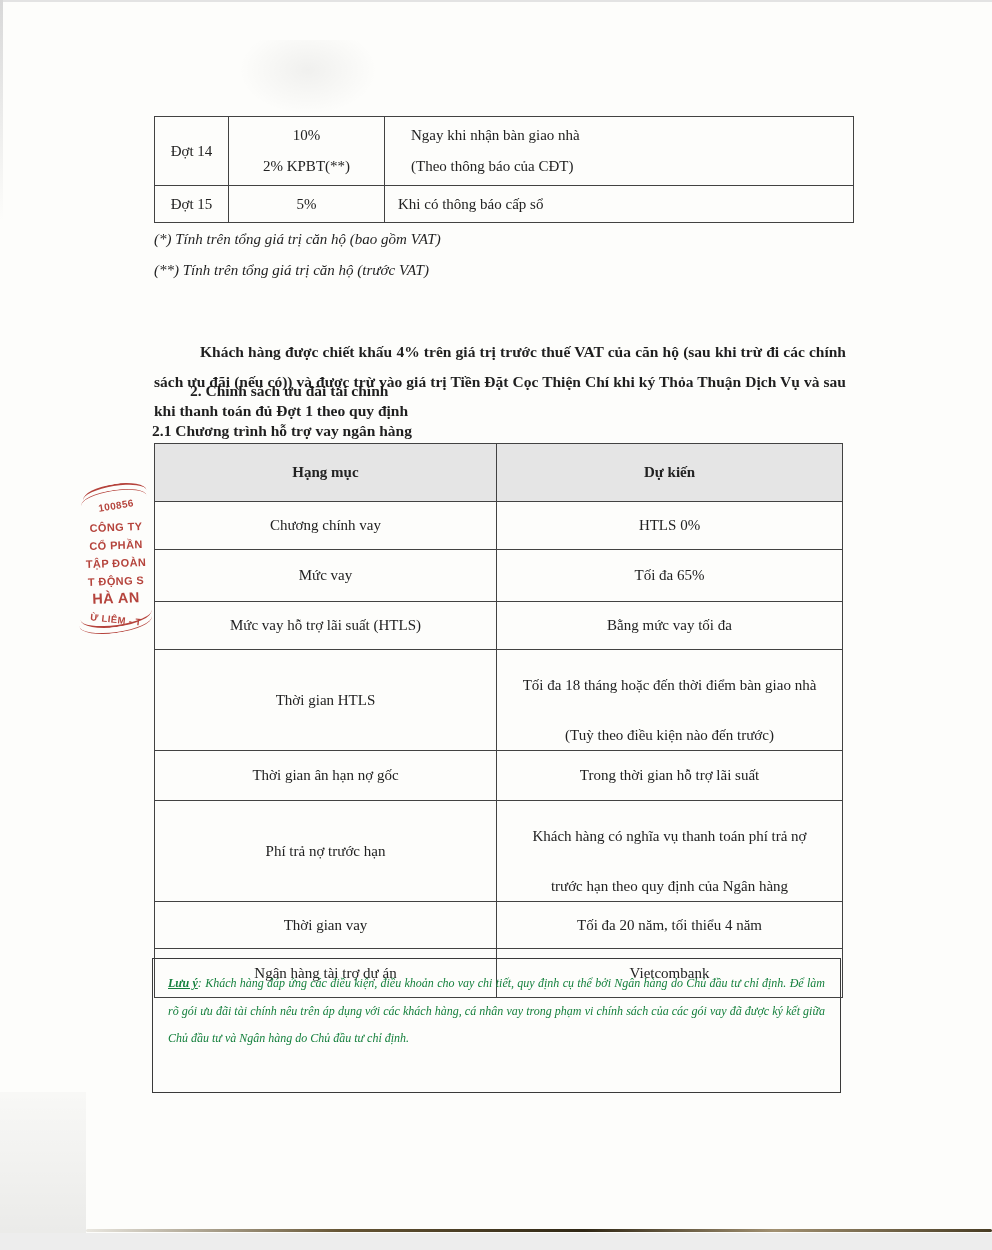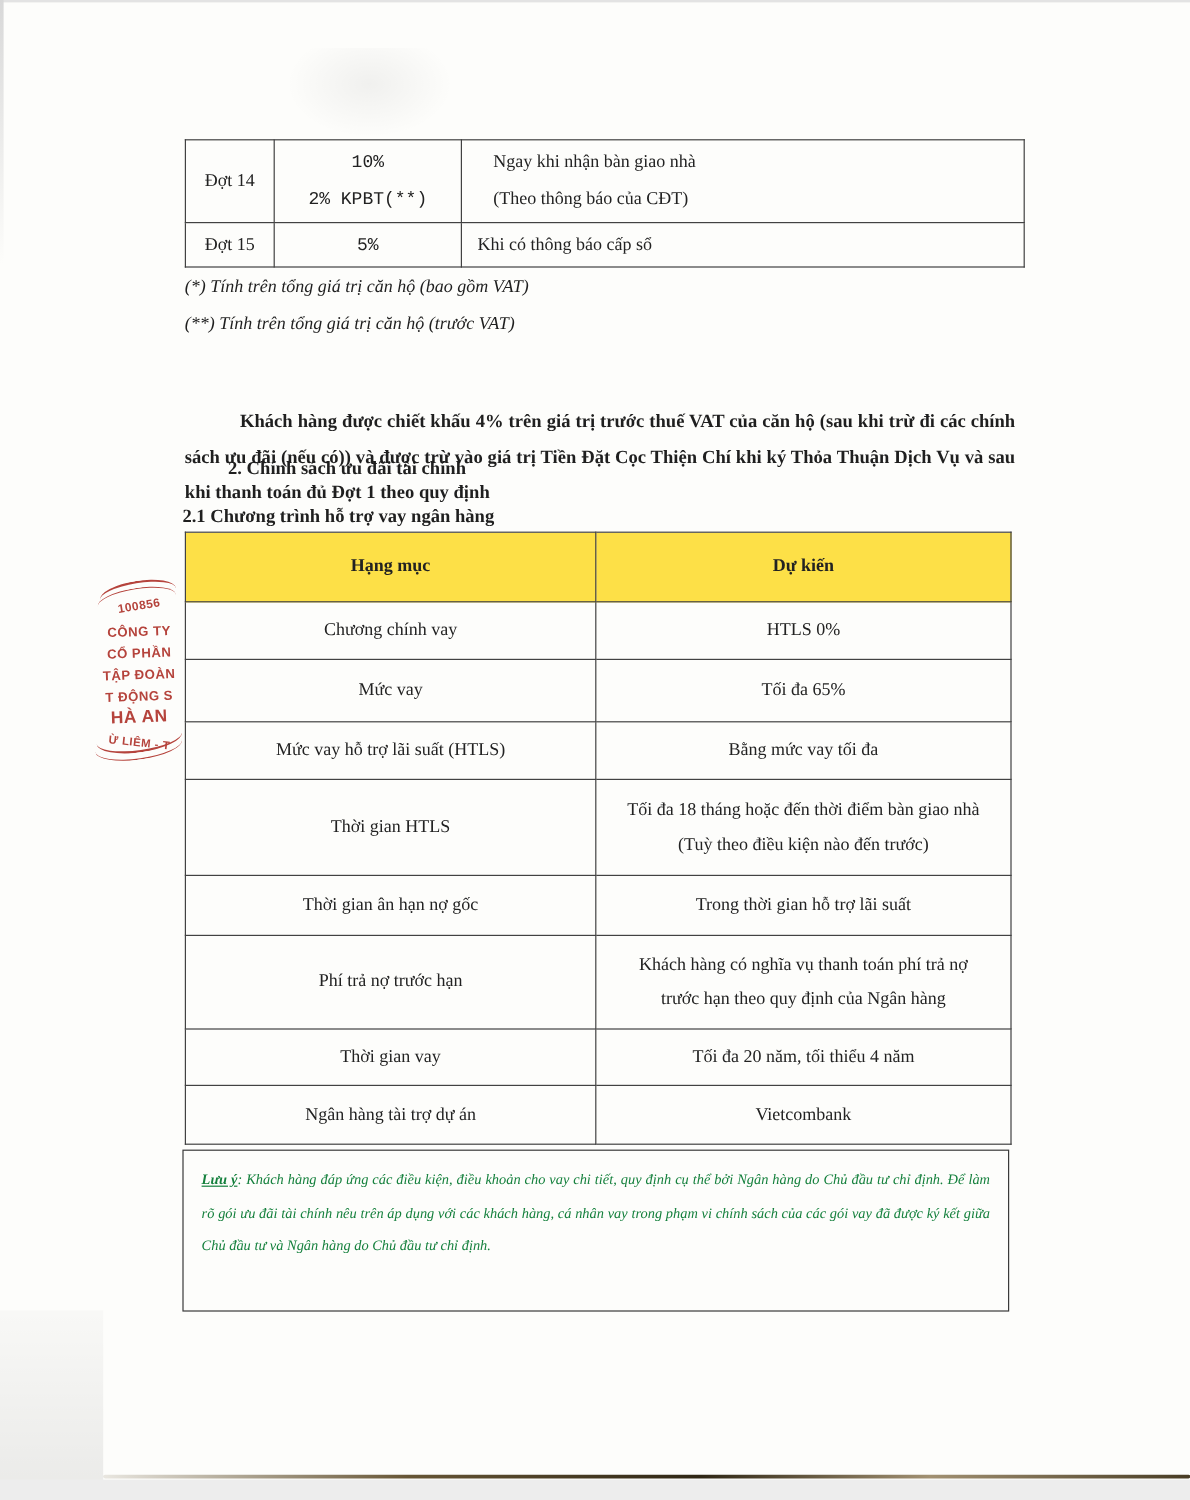--- a/index.html
+++ b/index.html
@@ -20,32 +20,32 @@
   .left-strip{left:0;top:1092px;width:86px;height:158px;
     background:linear-gradient(to bottom,rgba(0,0,0,0.02),rgba(0,0,0,0.08));}
   .page-edge-line{left:86px;top:1229px;width:906px;height:3px;border-radius:2px;
     background:linear-gradient(to right,rgba(90,70,30,0.12),rgba(76,56,18,0.85) 28%,rgba(36,27,8,0.95) 55%,rgba(112,86,40,0.65) 76%,rgba(52,39,12,0.9) 100%);}
 
   
   table{border-collapse:collapse;table-layout:fixed;font-size:15px;color:#222;}
   td,th{border:1px solid #424242;vertical-align:middle;padding:0;font-weight:normal;}
   .pay-table{left:154px;top:116px;width:696px;}
   .pay-table .c1{width:73px;text-align:center;}
-  .pay-table .c2{width:155px;text-align:center;font-family:Liberation Mono, monospace;}
+  .pay-table .c2{width:155px;text-align:center;}
   .pay-table .c3{width:468px;text-align:left;}
   .pay-table .c3 div{padding-left:13px;}
   .row-tall{height:69px;}
   .row-short{height:37px;}
   .stack31 div{line-height:31px;}
 
   .loan-table{left:154px;top:443px;width:686px;}
   .loan-table .c1{width:341px;text-align:center;}
   .loan-table .c2{width:345px;text-align:center;}
-  .loan-head{height:57px;background:#fde047;font-weight:bold;text-align:center;}
-  .stack29 div{line-height:29px;}
+  .loan-head{height:57px;background:#e5e5e5;font-weight:bold;text-align:center;}
+  .stack29 div{line-height:29px;margin-top:21px;}
 
   
   .footnote{font-style:italic;font-size:15px;white-space:nowrap;}
   .para{left:154px;top:289px;width:692px;font-weight:bold;font-size:15.5px;
     line-height:29.5px;text-align:justify;text-indent:46px;margin-top:48px;}
   .h-sec{left:190px;top:382px;font-weight:bold;font-size:15.5px;white-space:nowrap;}
   .h-sub{left:152px;top:422px;font-weight:bold;font-size:15.5px;white-space:nowrap;}
 
   .note-box{left:152px;top:958px;width:657px;height:110px;border:1.5px solid #3a3a3a;
     padding:11px 15px 12px 15px;font-style:italic;font-size:12px;line-height:27.5px;

